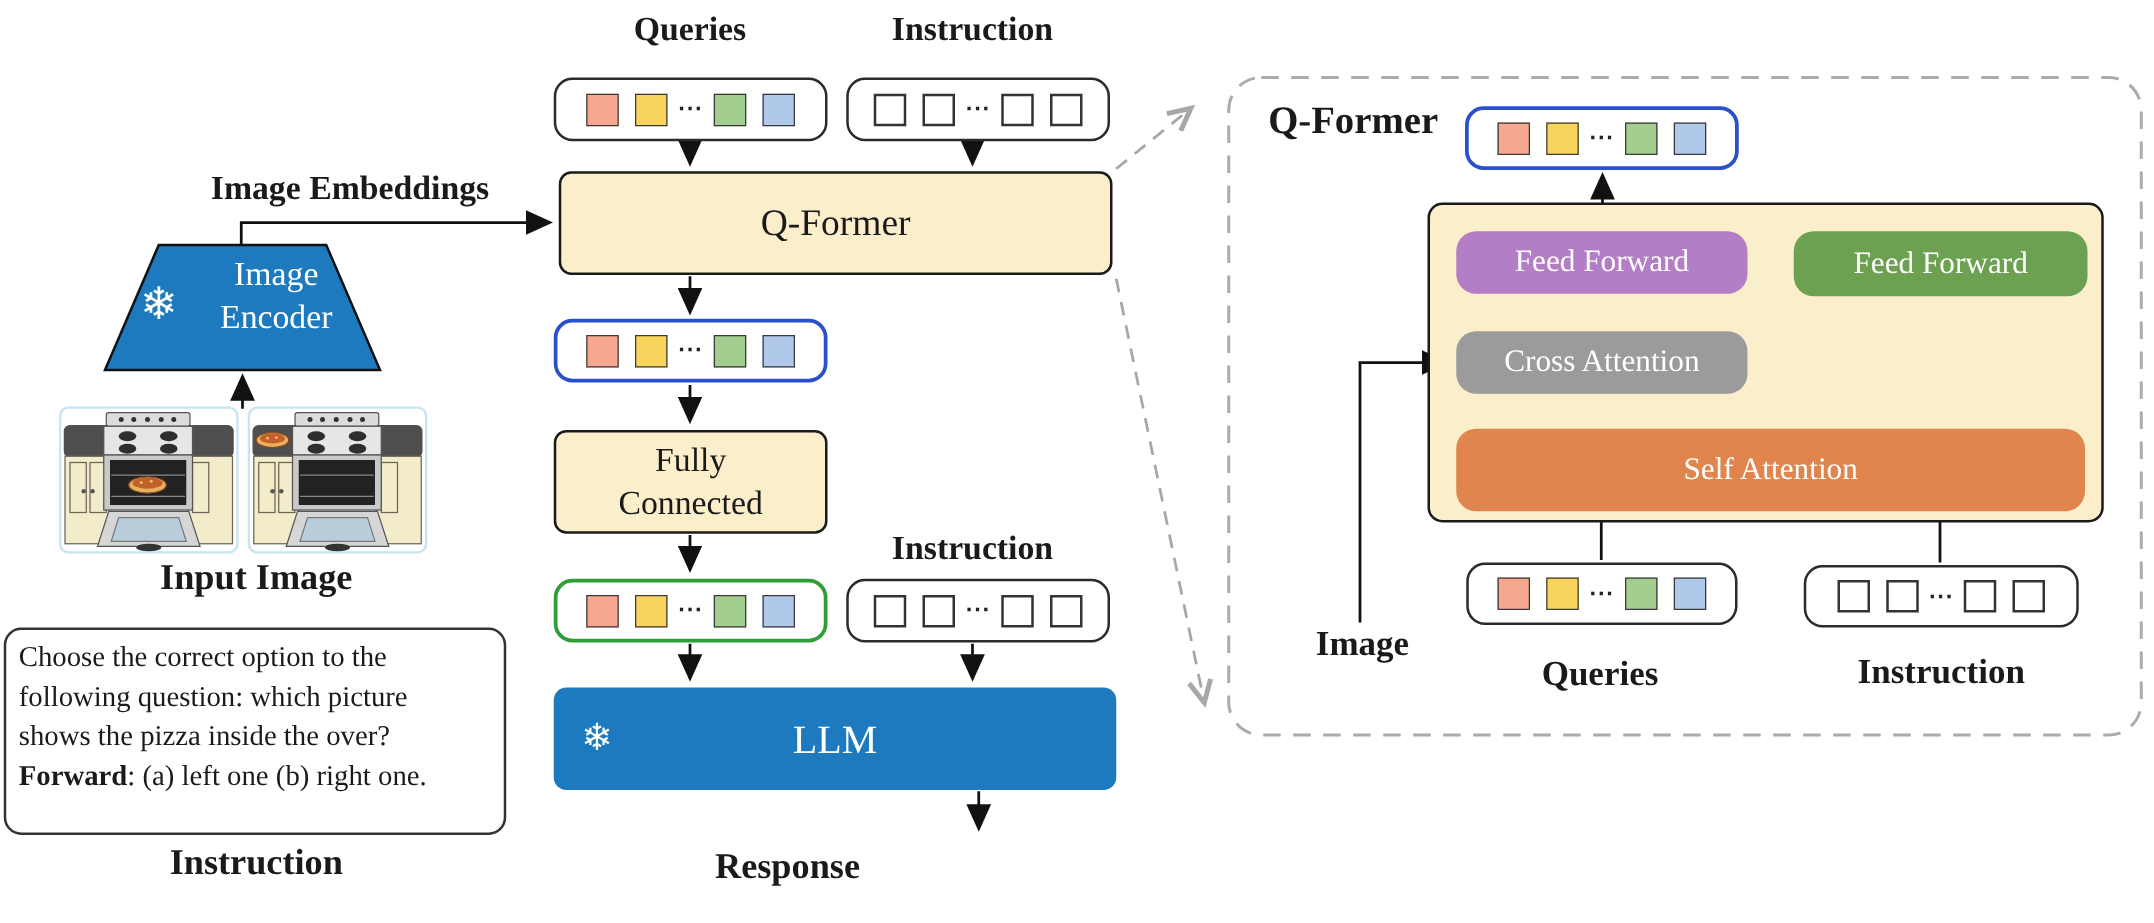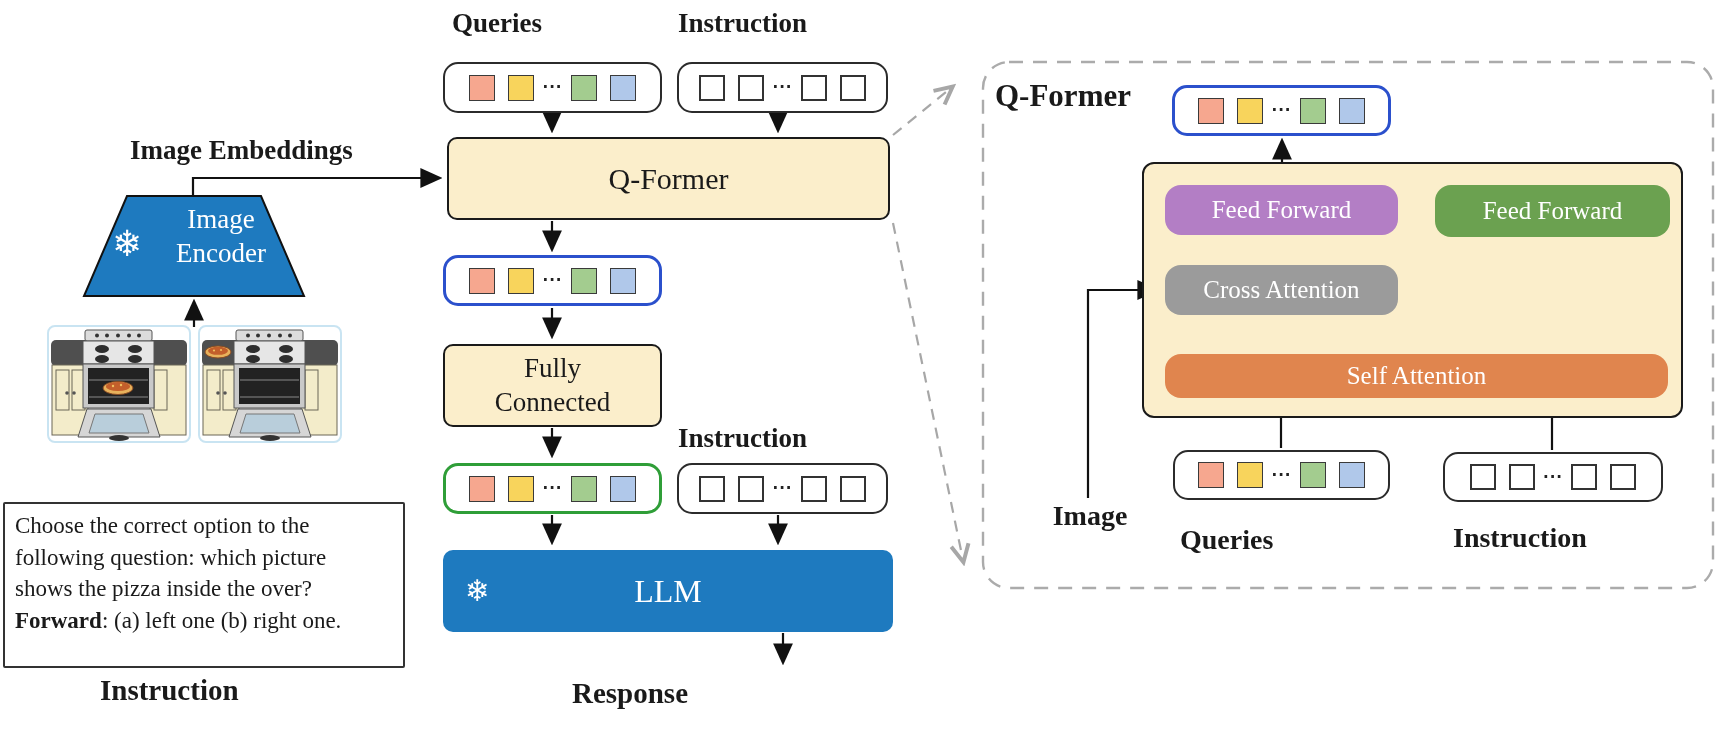--- a/index.html
+++ b/index.html
@@ -1,34 +1,34 @@
 <!DOCTYPE html>
 <html><head>
 <meta charset="utf-8">
 <style>
   html,body{margin:0;padding:0;background:#ffffff;}
   #canvas{position:relative;width:1723px;height:738px;background:#ffffff;
           font-family:"Liberation Serif",serif;color:#1a1a1a;overflow:hidden;}
   .overlay{position:absolute;left:0;top:0;width:1723px;height:738px;pointer-events:none;}
-  .lbl{position:absolute;font-weight:bold;text-align:left;white-space:nowrap;}
+  .lbl{position:absolute;font-weight:bold;text-align:center;white-space:nowrap;}
   .box{position:absolute;display:flex;align-items:center;justify-content:center;
        border:2px solid #1a1a1a;border-radius:10px;box-sizing:border-box;}
   .pill{position:absolute;display:flex;align-items:center;justify-content:center;gap:13px;
         background:#ffffff;border:2px solid #2b2b2b;border-radius:15px;box-sizing:border-box;}
   .pill-blue{border:3px solid #2b50cc;}
   .pill-green{border:3px solid #2f9e38;}
   .sq{width:26px;height:26px;border:1.5px solid #3a3a3a;box-sizing:border-box;flex:0 0 auto;}
   .sq-w{border:2px solid #333;background:#fff;}
   .dots{font-family:"DejaVu Sans",sans-serif;font-size:15px;font-weight:bold;letter-spacing:1px;
         color:#222;margin:0 -5px;line-height:1;}
   .module{position:absolute;display:flex;align-items:center;justify-content:center;
           color:#ffffff;border-radius:16px;font-size:25px;box-sizing:border-box;}
   .snow{position:absolute;font-family:"DejaVu Sans",sans-serif;color:#ffffff;line-height:1;}
   .instr-box{position:absolute;left:3px;top:502px;width:402px;height:166px;border:2px solid #333;
-             border-radius:2px;box-sizing:border-box;padding:6px 10px;font-size:23px;line-height:1.37;}
+             border-radius:14px;box-sizing:border-box;padding:6px 10px;font-size:23px;line-height:1.37;}
   .oven{position:absolute;width:144px;height:118px;}
 </style>
 </head>
 <body>
 
 <div id="canvas">
 
   <svg class="overlay" viewBox="0 0 1723 738">
     <defs>
       <marker id="ah" markerWidth="10" markerHeight="9" refX="8" refY="4.5" orient="auto">
@@ -141,20 +141,21 @@
       <ellipse cx="20" cy="27" rx="13" ry="6" fill="#e8b25c" stroke="#8a4b22"></ellipse>
       <ellipse cx="20" cy="25.8" rx="10" ry="4" fill="#c35f2b"></ellipse>
       <circle cx="16" cy="25.5" r="1.1" fill="#f0c060"></circle>
         <circle cx="23" cy="25" r="1.1" fill="#f0c060"></circle>
       <polygon points="31,112 113,112 104,84 40,84" fill="#d6d6d6" stroke="#555"></polygon>
       <polygon points="42,108 102,108 96,89 48,89" fill="#b9cedb" stroke="#777"></polygon>
       <ellipse cx="72" cy="113" rx="10" ry="3" fill="#333"></ellipse>
     </svg>
   </div>
 
+  <div class="lbl" style="left:95px;top:446px;width:220px;font-size:29px;">Input Image</div>
 
   <div class="instr-box">
     <div>Choose the correct option to the</div>
     <div>following question: which picture</div>
     <div>shows the pizza inside the over?</div>
     <div><b>Forward</b><span>: (a) left one (b) right one.</span></div>
   </div>
 
   <div class="lbl" style="left:100px;top:674px;width:210px;font-size:29px;">Instruction</div>
 
@@ -233,21 +234,21 @@
 
   <div class="module" style="left: 1165px; top: 185px; width: 233px; height: 50px; background: rgb(179, 126, 197);">
     <span>Feed Forward</span>
   </div>
   <div class="module" style="left: 1435px; top: 185px; width: 235px; height: 52px; background: rgb(107, 161, 80);">
     <span>Feed Forward</span>
   </div>
   <div class="module" style="left: 1165px; top: 265px; width: 233px; height: 50px; background: rgb(155, 155, 155);">
     <span>Cross Attention</span>
   </div>
-  <div class="module" style="left: 1165px; top: 354px; width: 503px; height: 44px; background: rgb(224, 133, 78);">
+  <div class="module" style="left: 1165px; top: 343px; width: 503px; height: 66px; background: rgb(224, 133, 78);">
     <span>Self Attention</span>
   </div>
 
   <div class="pill" style="left:1173px;top:450px;width:217px;height:50px;">
     <span class="sq" style="background: rgb(246, 167, 143);"></span>
     <span class="sq" style="background: rgb(248, 212, 92);"></span>
     <span class="dots">···</span>
     <span class="sq" style="background: rgb(163, 204, 143);"></span>
     <span class="sq" style="background: rgb(176, 200, 234);"></span>
   </div>

